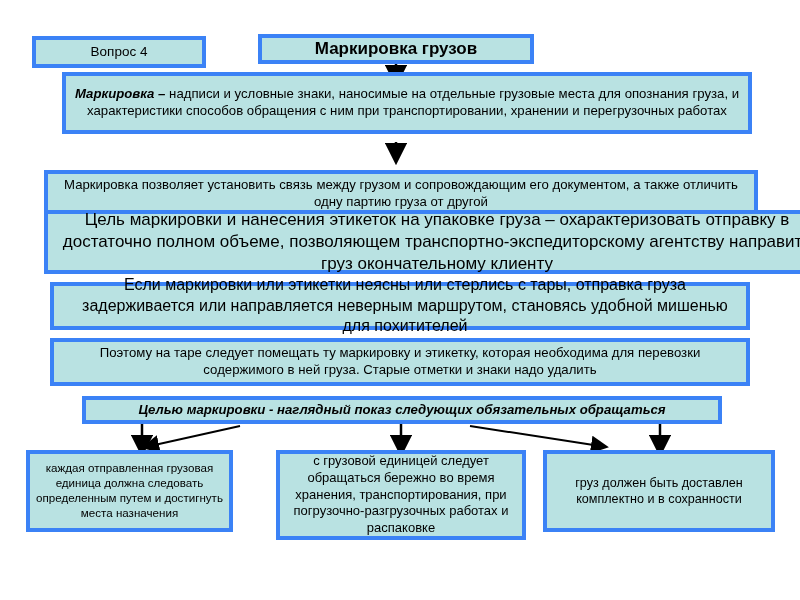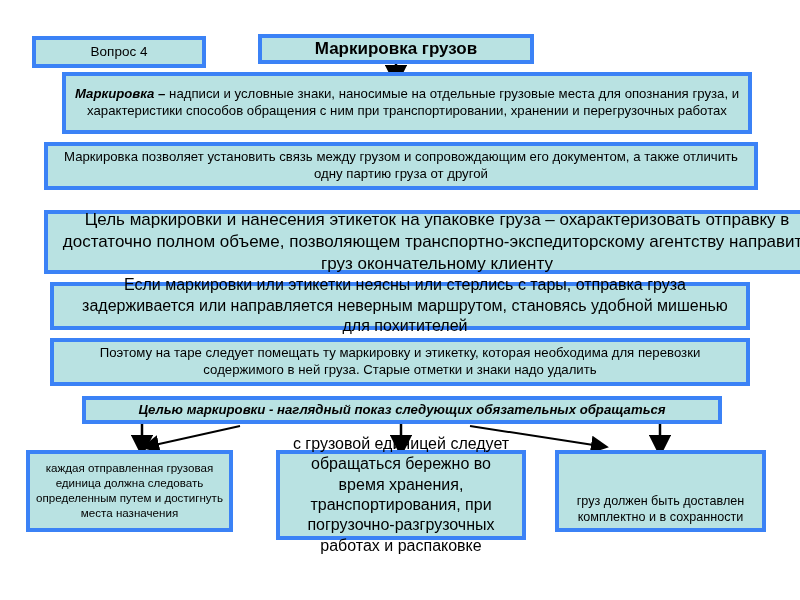--- a/index.html
+++ b/index.html
@@ -60,21 +60,21 @@
     height: 62px;
     font-size: 13.2px;
   }
   #definition-box .lead {
     font-weight: bold;
     font-style: italic;
   }
   
   #statement-1 {
     left: 44px;
-    top: 142px;
+    top: 170px;
     width: 714px;
     height: 48px;
     font-size: 13.2px;
   }
   
   #statement-2 {
     left: 44px;
     top: 210px;
     width: 786px;
     height: 64px;
@@ -114,29 +114,28 @@
     top: 450px;
     width: 207px;
     height: 82px;
     font-size: 11.6px;
   }
   #req-2 {
     left: 276px;
     top: 450px;
     width: 250px;
     height: 90px;
-    font-size: 16px;
+    font-size: 13px;
   }
   #req-3 {
-    left: 555px;
+    left: 543px;
     top: 450px;
-    width: 211px;
+    width: 232px;
     height: 82px;
     font-size: 12.6px;
-    align-items: flex-end;
   }
   
   .arrow-svg {
     position: absolute;
     left: 0;
     top: 0;
     width: 800px;
     height: 600px;
     pointer-events: none;
   }

